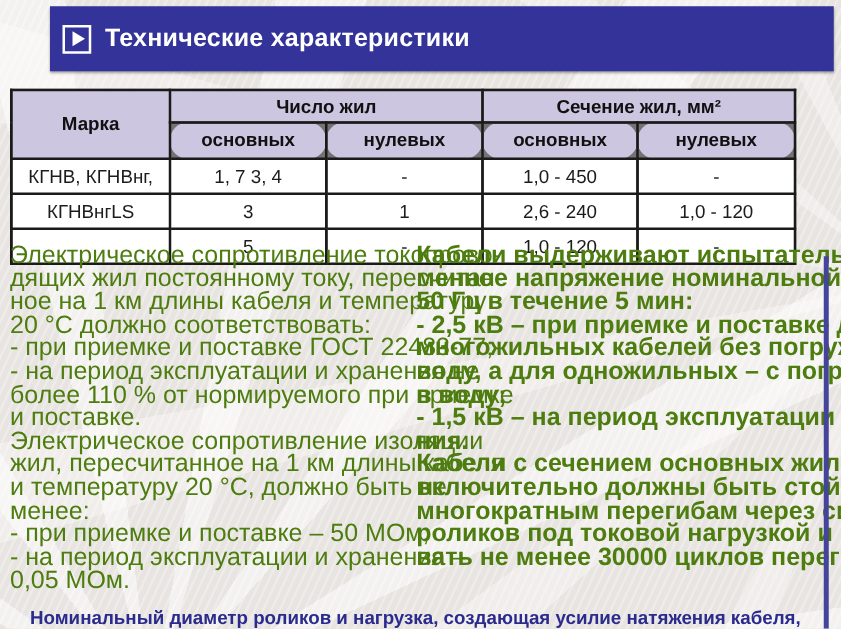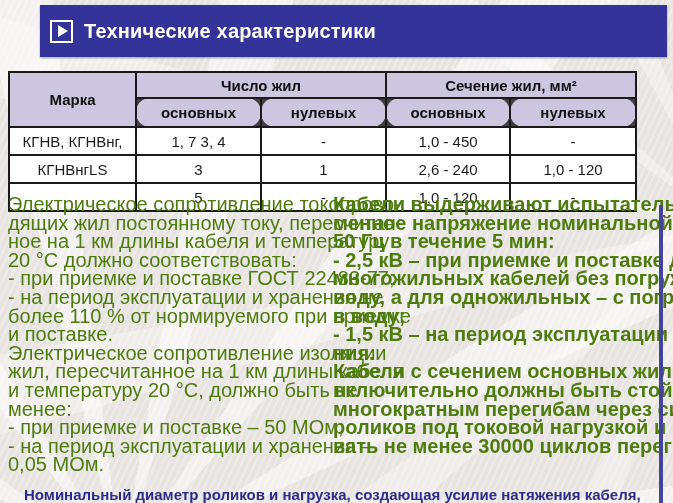--- a/index.html
+++ b/index.html
@@ -27,21 +27,21 @@
     border-top:6px solid transparent;border-bottom:6px solid transparent;
     border-left:10px solid #ffffff;
   }
   .hdr-title{
     color:#ffffff;font-size:20px;font-weight:bold;margin-left:11px;
     letter-spacing:.2px;white-space:nowrap;
   }
   table.spec{
     position:absolute;left:8px;top:71px;width:627px;
     border-collapse:collapse;table-layout:fixed;
-    background:#404040;
+    background:#737373;
   }
   table.spec th,table.spec td{
     border:2px solid #1a1a1a;text-align:center;vertical-align:middle;
     padding:0 2px;overflow:hidden;white-space:nowrap;
   }
   table.spec th{
     background:#ccc6e1;color:#111111;font-size:15px;font-weight:bold;
   }
   table.spec td{
     background:#ffffff;color:#1c1c1c;font-size:15px;font-weight:normal;margin-top:32px;

